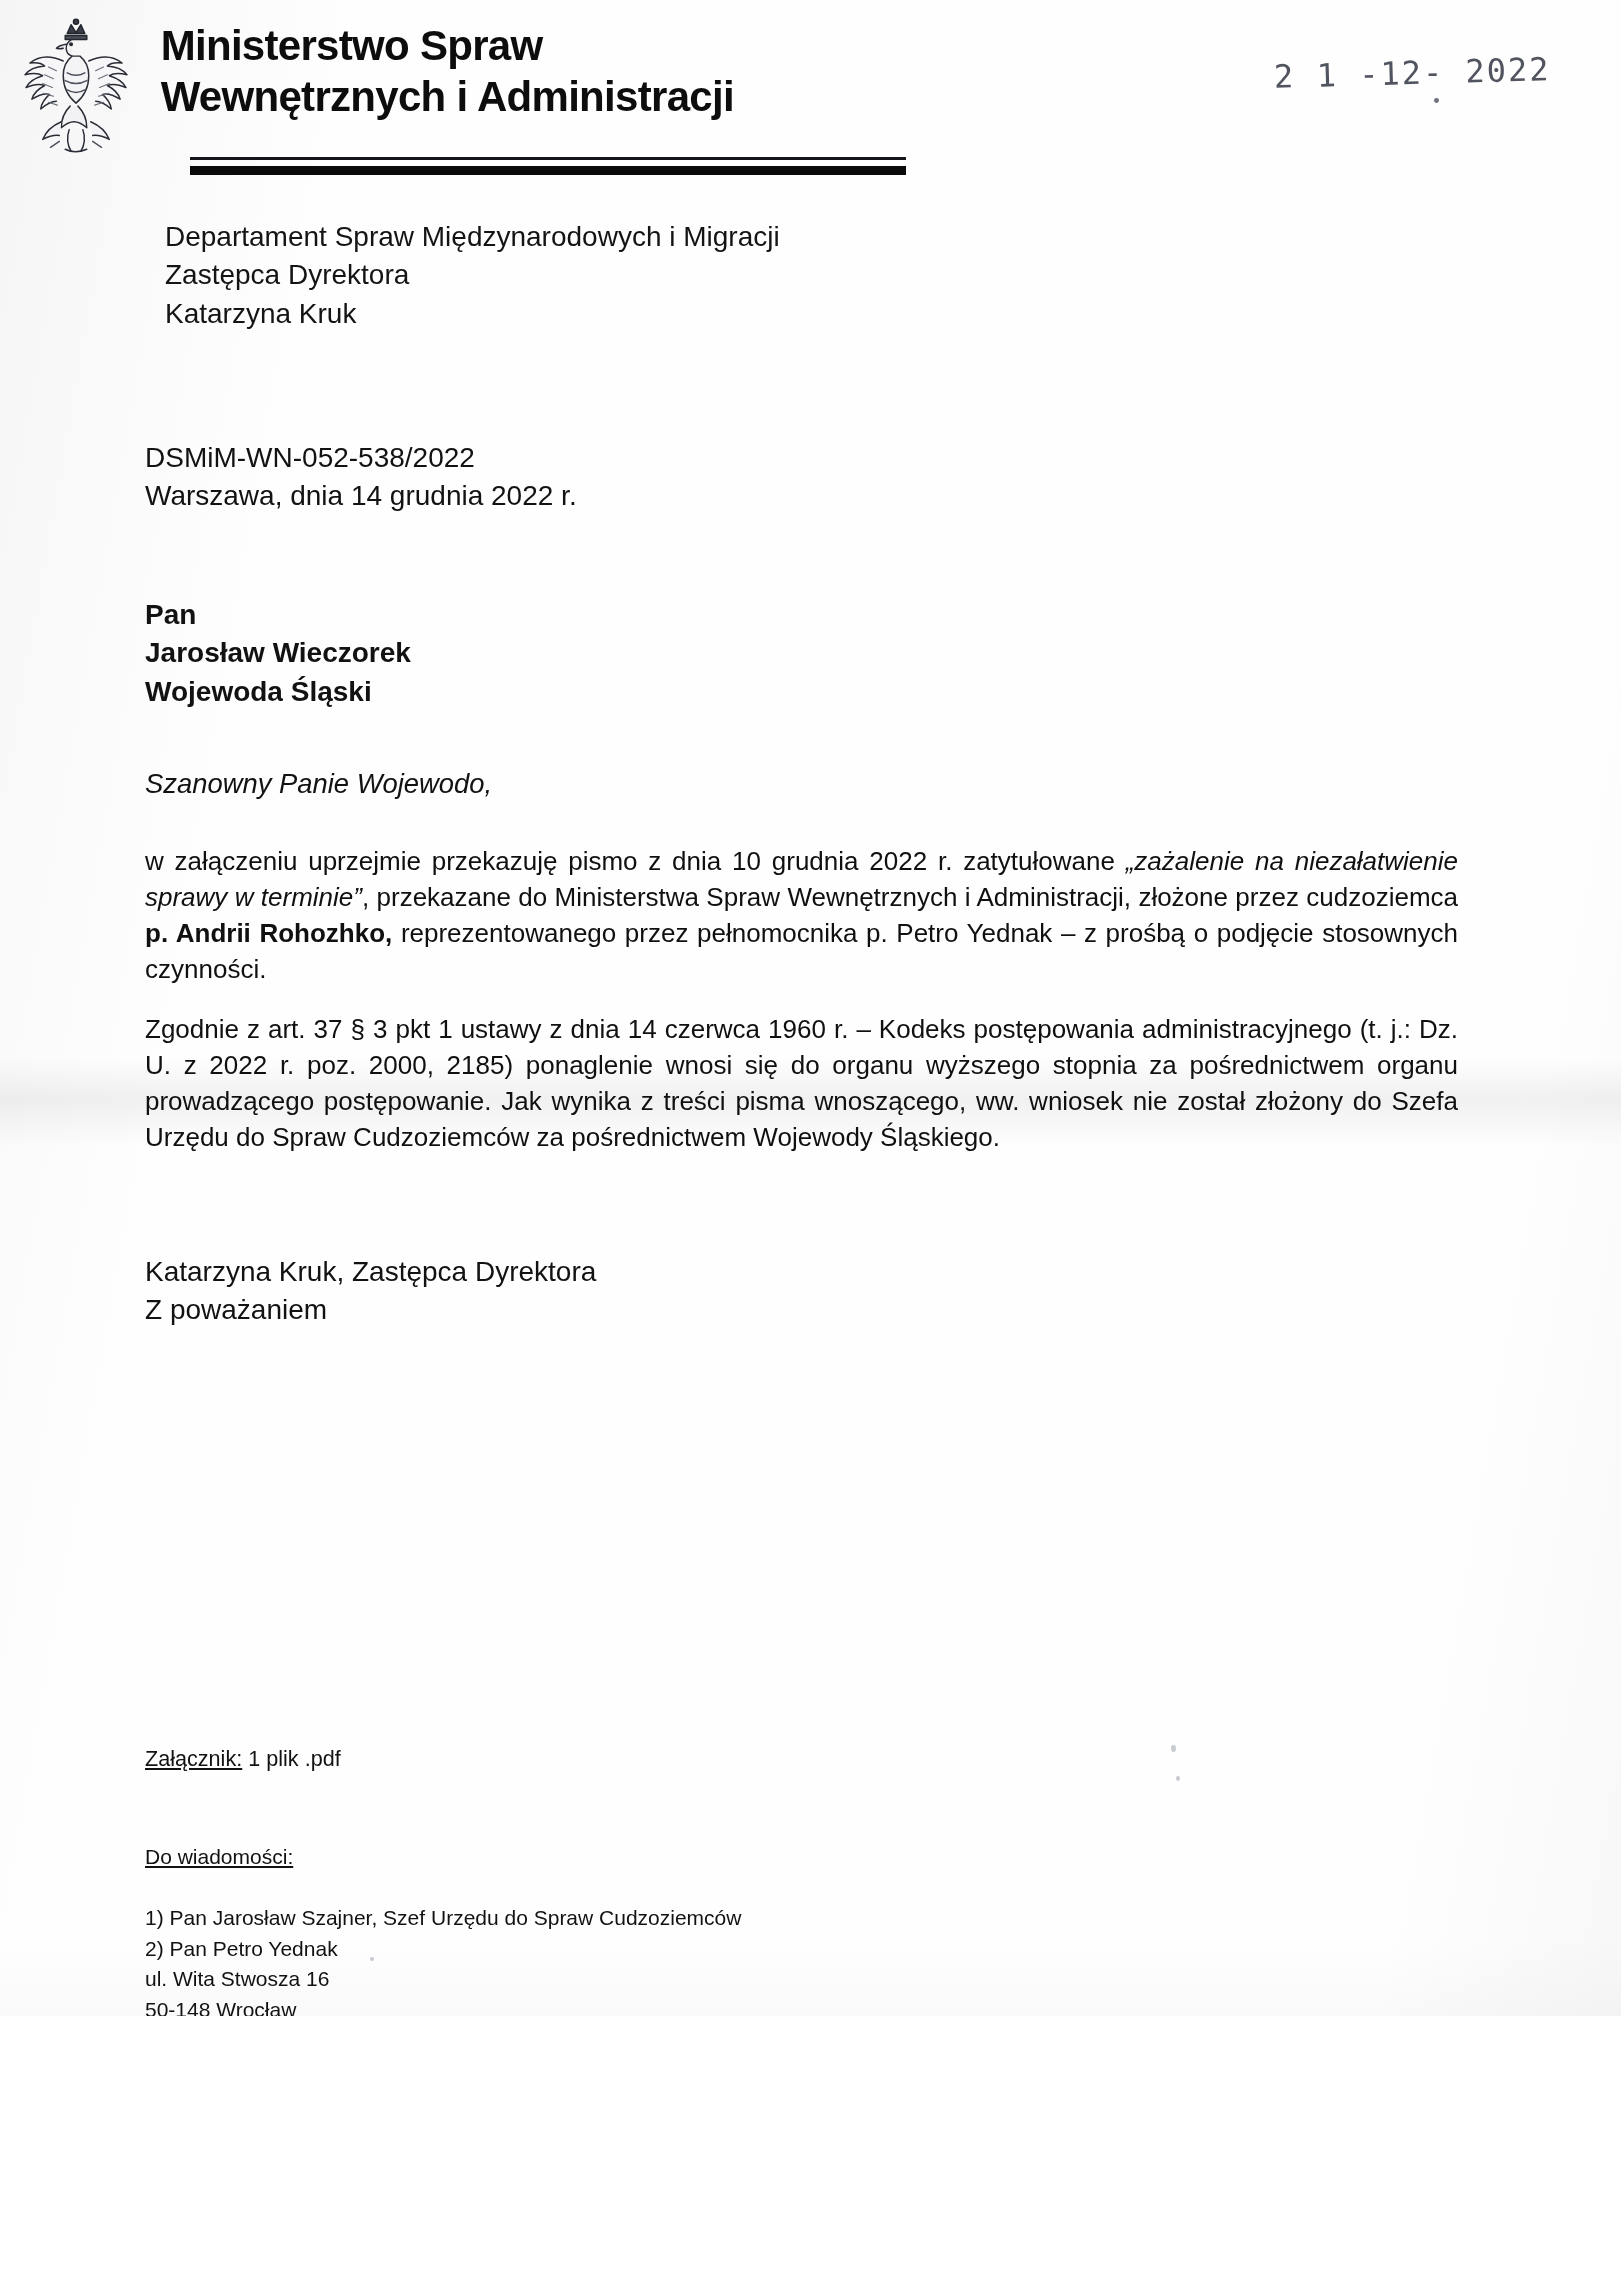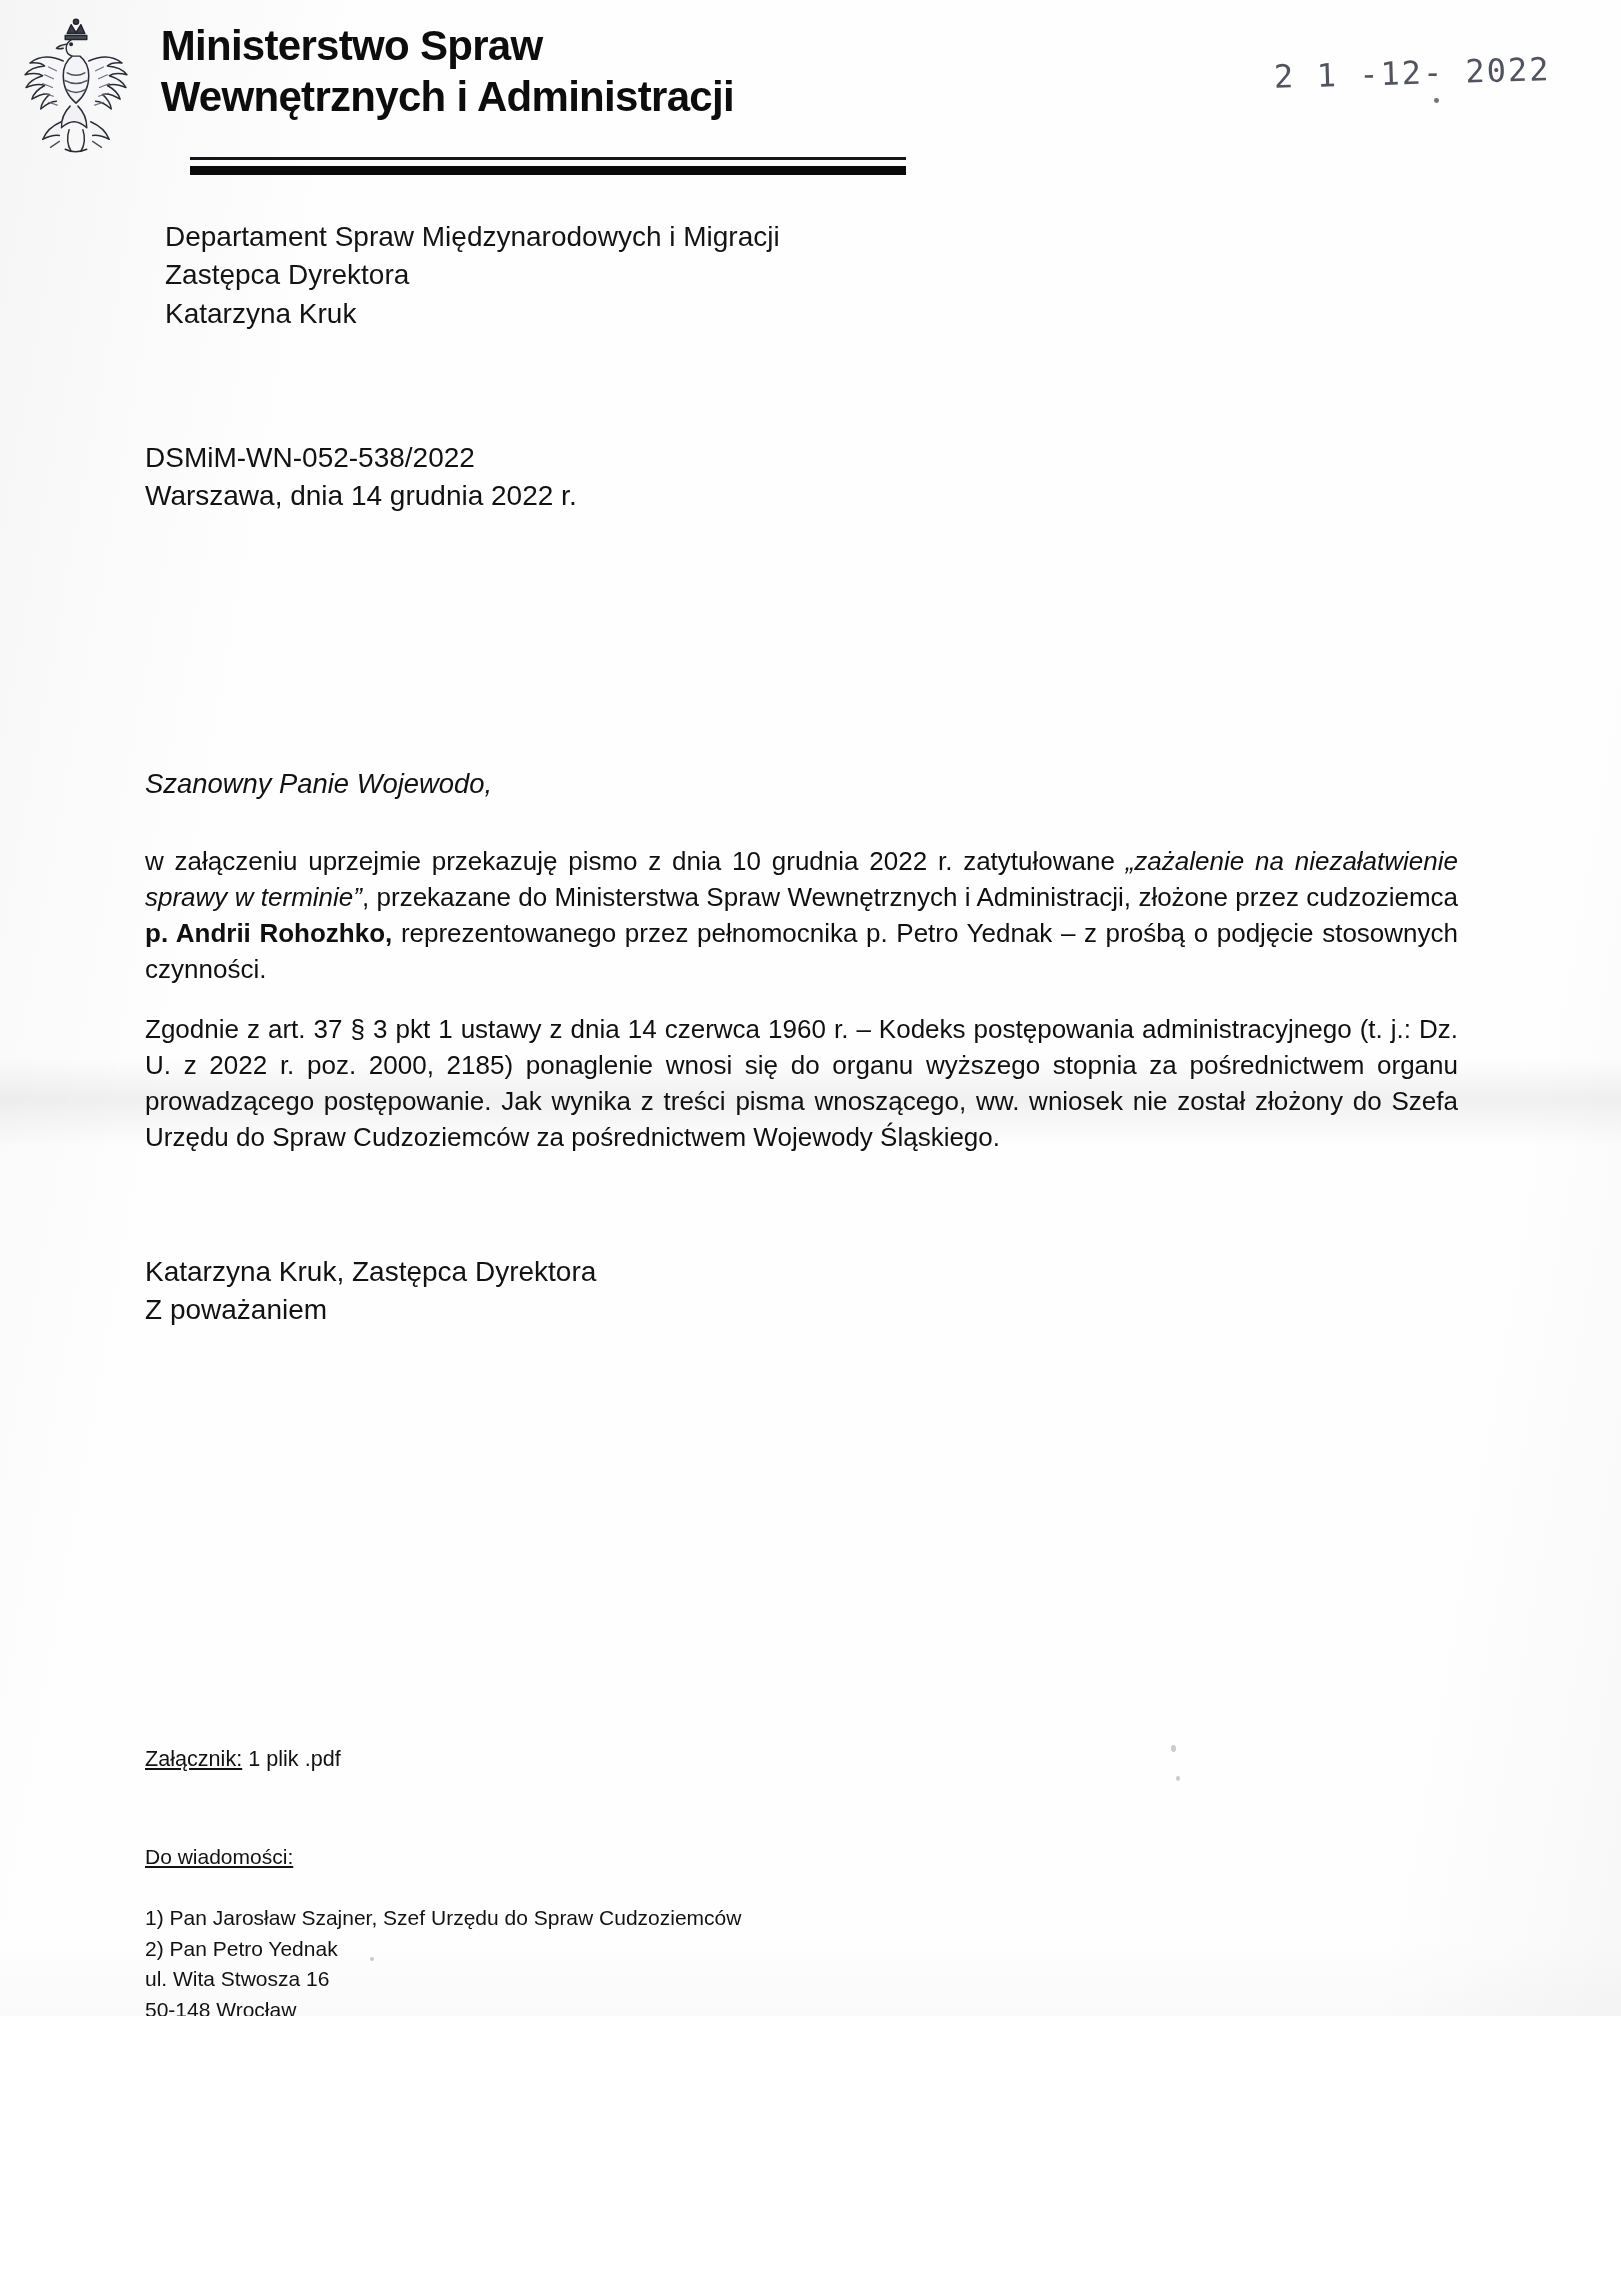--- a/index.html
+++ b/index.html
@@ -244,20 +244,23 @@
   <div class="date-stamp">2 1 -12- 2022</div>
   <div class="stamp-dot"></div>
 
   <div class="blk dept-block">Departament Spraw Międzynarodowych i Migracji
 Zastępca Dyrektora
 Katarzyna Kruk</div>
 
   <div class="blk ref-block">DSMiM-WN-052-538/2022
 Warszawa, dnia 14 grudnia 2022 r.</div>
 
+  <div class="blk addressee-block">Pan
+Jarosław Wieczorek
+Wojewoda Śląski</div>
 
   <div class="blk salutation">Szanowny Panie Wojewodo,</div>
 
   <div class="body-copy">
     <p><span>w załączeniu uprzejmie przekazuję pismo z dnia 10 grudnia 2022 r. zatytułowane </span><span class="i">„zażalenie na niezałatwienie sprawy w terminie”</span><span>, przekazane do Ministerstwa Spraw Wewnętrznych i Administracji, złożone przez cudzoziemca </span><span class="b">p. Andrii Rohozhko,</span><span> reprezentowanego przez pełnomocnika p. Petro Yednak – z prośbą o podjęcie stosownych czynności.</span></p>
     <p>Zgodnie z art. 37 § 3 pkt 1 ustawy z dnia 14 czerwca 1960 r. – Kodeks postępowania administracyjnego (t. j.: Dz. U. z 2022 r. poz. 2000, 2185) ponaglenie wnosi się do organu wyższego stopnia za pośrednictwem organu prowadzącego postępowanie. Jak wynika z treści pisma wnoszącego, ww. wniosek nie został złożony do Szefa Urzędu do Spraw Cudzoziemców za pośrednictwem Wojewody Śląskiego.</p>
   </div>
 
   <div class="blk closing-block">
     <div>Katarzyna Kruk, Zastępca Dyrektora</div>

